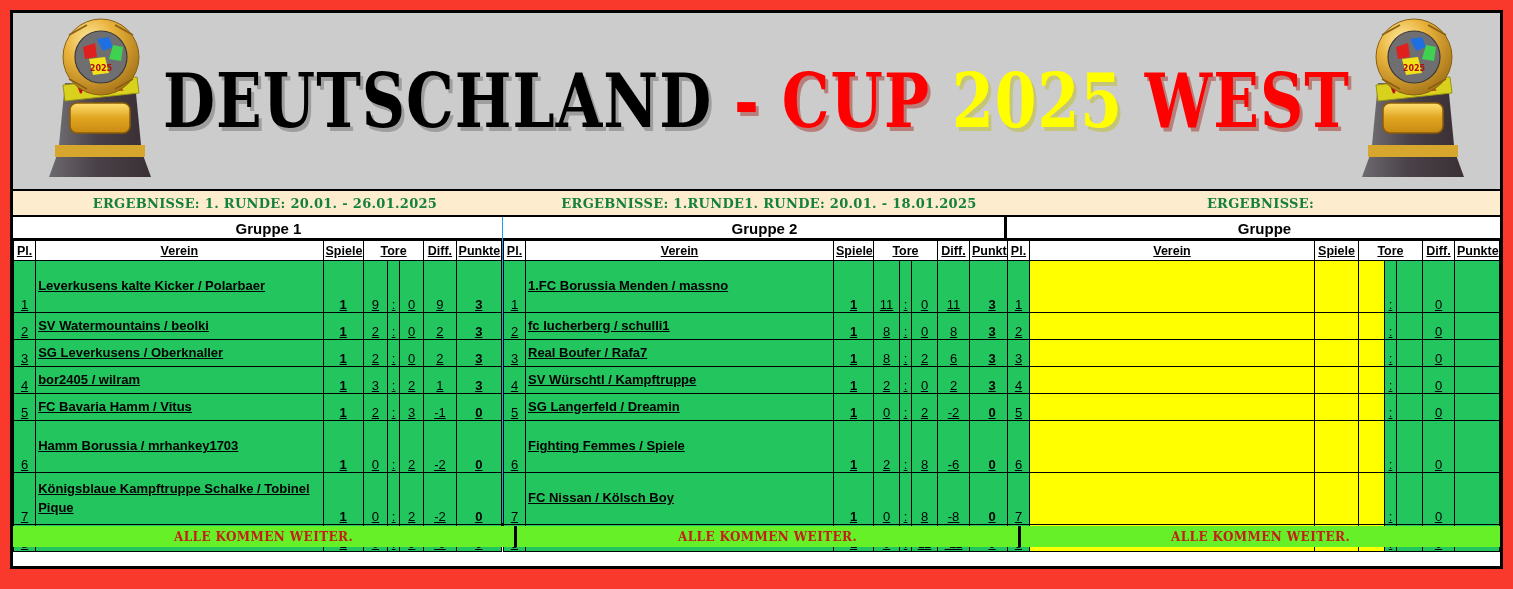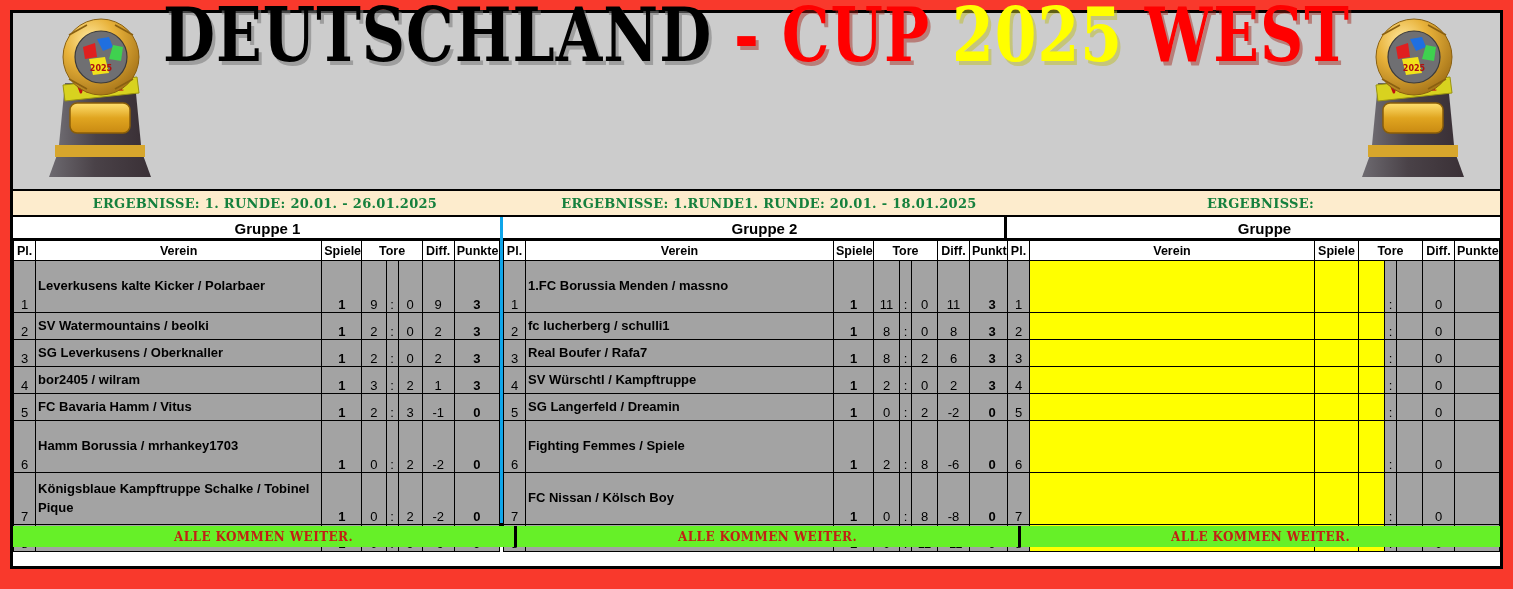--- a/index.html
+++ b/index.html
@@ -9,21 +9,21 @@
     font-family:"Liberation Sans", sans-serif;
   }
   .frame{
     position:absolute;left:10px;top:10px;width:1493px;height:559px;
     border:3px solid #000;box-sizing:border-box;background:#ffffff;
   }
   
   .banner{
     position:relative;height:178px;background:#cccccc;
     border-bottom:2px solid #000;box-sizing:border-box;
-    display:flex;justify-content:center;
+    display:flex;align-items:center;justify-content:center;
   }
   .trophy{position:absolute;top:4px;width:150px;height:170px;}
   .trophy.left{left:12px;}
   .trophy.right{right:12px;}
   .title{
     font-family:"DejaVu Serif", serif;
     font-weight:bold;font-size:60px;letter-spacing:1px;white-space:nowrap;
     transform:scaleY(1.25);
   }
   .t-black{color:#000;text-shadow:3px 3px 0 rgba(120,120,120,.55);}
@@ -41,33 +41,33 @@
     display:flex;align-items:center;justify-content:center;
     letter-spacing:.3px;
   }
   .erg-cell.c1{width:504px;}
   .erg-cell.c2{width:504px;}
   .erg-cell.c3{flex:1;}
 
   
   .groups{display:flex;height:306px;}
   .group{display:flex;flex-direction:column;box-sizing:border-box;}
-  .group.g1{width:504px;border-right:3px solid #0ea5e9;}
+  .group.g1{width:504px;border-right:1px solid #0ea5e9;}
   .group.g2{width:504px;border-right:3px solid #000;}
   .group.g3{flex:1;}
 
   .grp-title{
     height:23px;line-height:23px;text-align:center;
     font-weight:bold;font-size:15px;color:#000;
     border-bottom:2px solid #000;box-sizing:border-box;background:#fff;
     padding-left:22px;
   }
 
   table.stand{
-    border-collapse:collapse;width:100%;table-layout:fixed;background:#a3a3a3;
+    border-collapse:collapse;width:100%;table-layout:fixed;background:#22c55e;text-decoration:underline;
   }
   table.stand td, table.stand th{
     border:1px solid #000;font-size:13px;color:#000;
     padding:0 2px;box-sizing:border-box;
   }
   table.stand thead th{
     height:20px;font-weight:bold;font-size:12.5px;
     background:#fff;text-align:center;
   }
   th.h-verein{text-align:left;padding-left:4px;}

